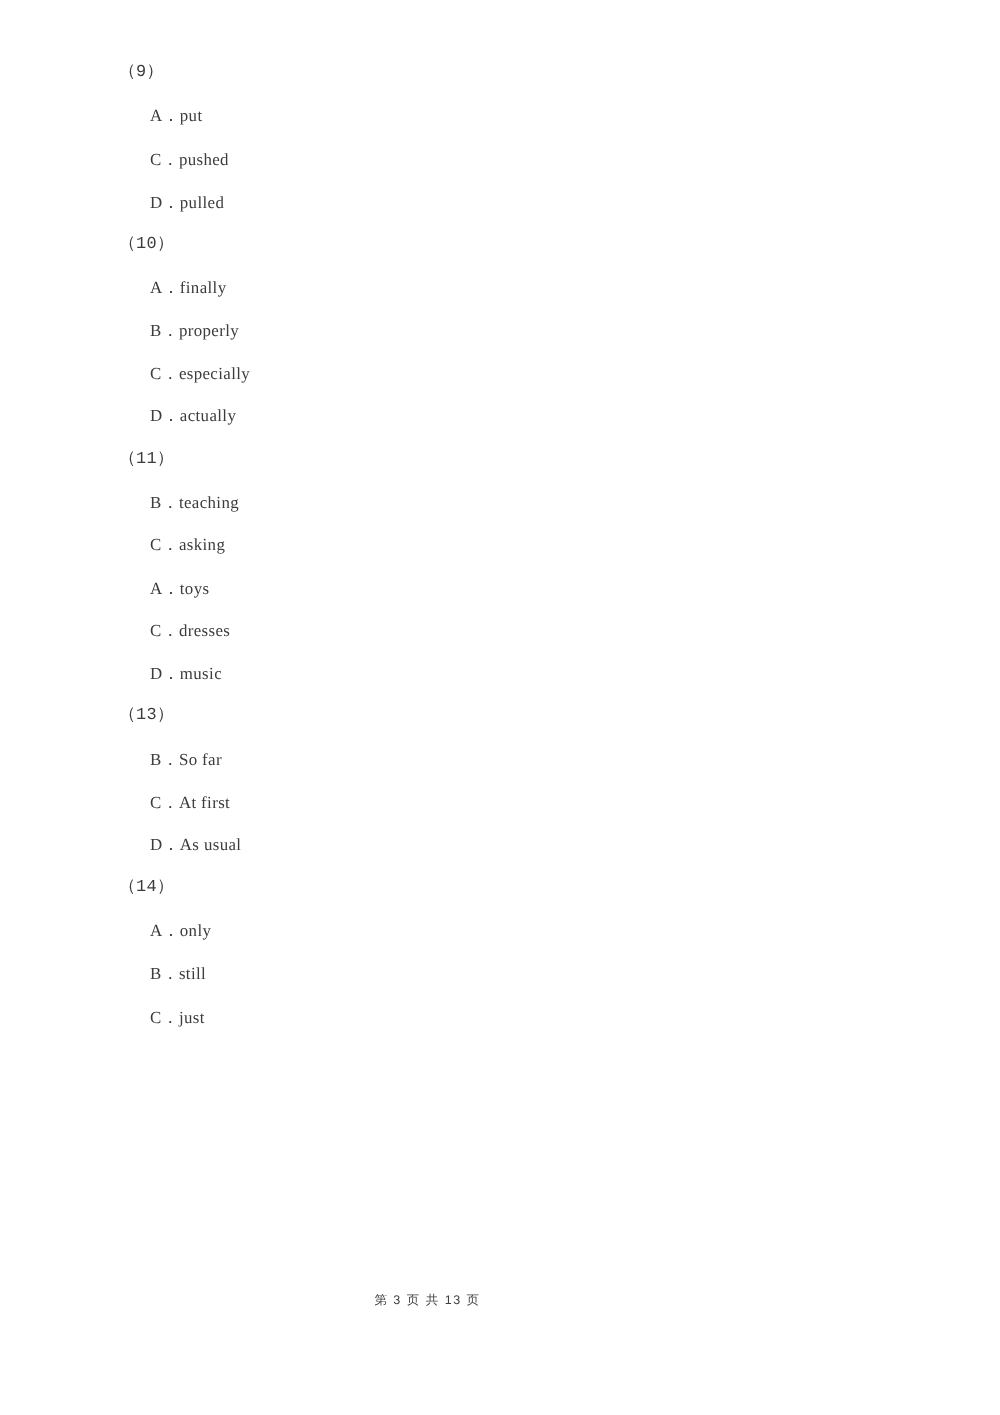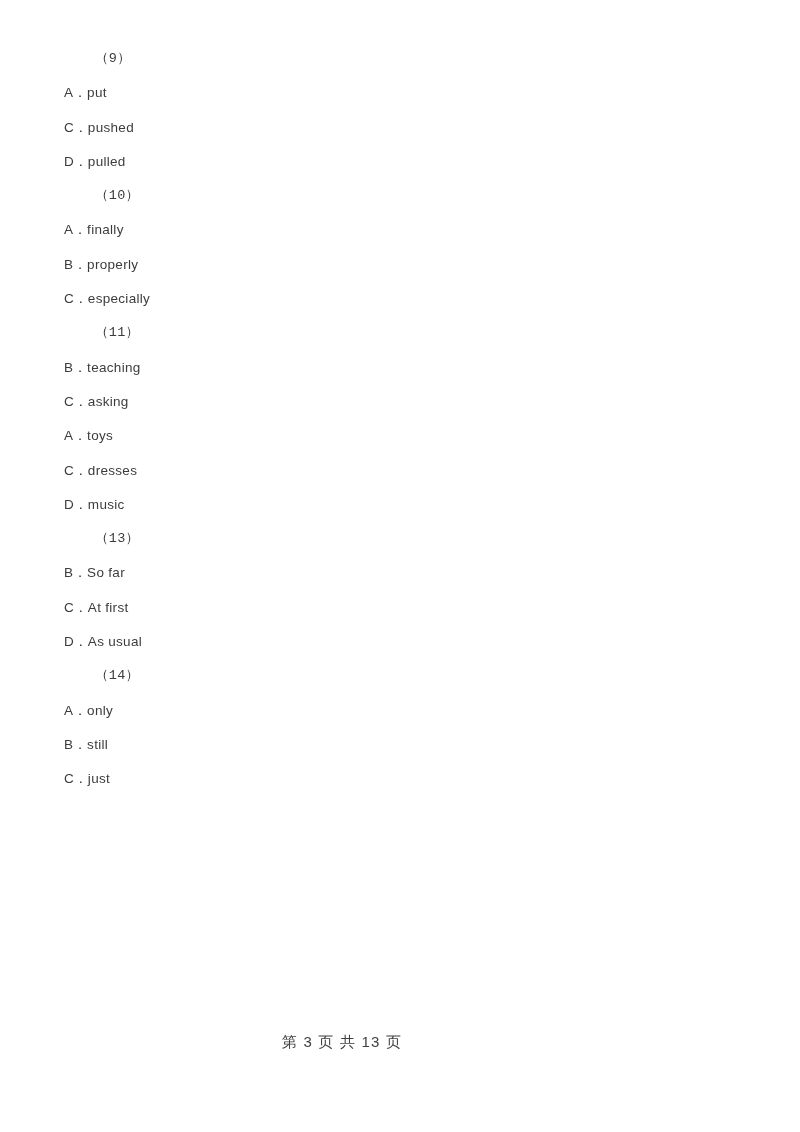--- a/index.html
+++ b/index.html
@@ -43,38 +43,38 @@
     font-size: 13.5px;
     color: #3c3c3c;
     line-height: 34.3px;
     height: 34.3px;
     padding-left: 95px;
     letter-spacing: 0.3px;
     white-space: pre;
   }
 
   .q-option {
-    font-family: Liberation Sans, sans-serif;
+    font-family: Liberation Serif, serif;
     font-size: 13.5px;
     color: #3c3c3c;
     line-height: 34.3px;
     height: 34.3px;
-    padding-left: 64px;
+    padding-left: 120px;
     letter-spacing: 0.3px;
     white-space: pre;
   }
 
   .footer {
     position: absolute;
     top: 1033px;
     left: 0;
     width: 684px;
     text-align: center;
     font-family: "Liberation Sans", "DejaVu Sans", sans-serif;
-    font-size: 15px;
+    font-size: 10px;
     color: #3f3f3f;
     letter-spacing: 1.2px;
     white-space: pre;
   }
 
   .spacer-top { height: 42px; }
 </style>
 </head>
 <body>
 
@@ -87,20 +87,21 @@
       <div class="q-option">A．put</div>
       <div class="q-option">C．pushed</div>
       <div class="q-option">D．pulled</div>
     </div>
 
     <div class="question-block">
       <div class="q-number">（10）</div>
       <div class="q-option">A．finally</div>
       <div class="q-option">B．properly</div>
       <div class="q-option">C．especially</div>
+      <div class="q-option">D．actually</div>
     </div>
 
     <div class="question-block">
       <div class="q-number">（11）</div>
       <div class="q-option">B．teaching</div>
       <div class="q-option">C．asking</div>
     </div>
 
     <div class="question-block">
       <div class="q-option">A．toys</div>

